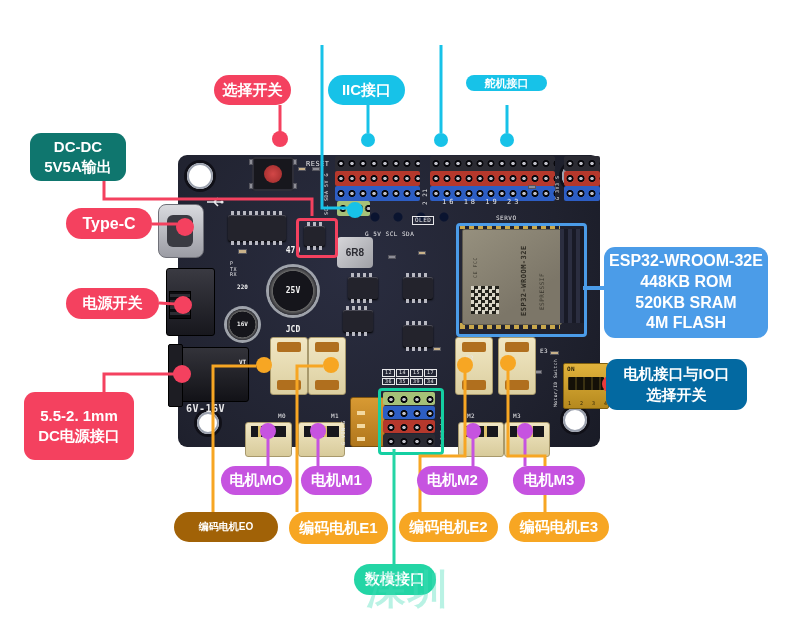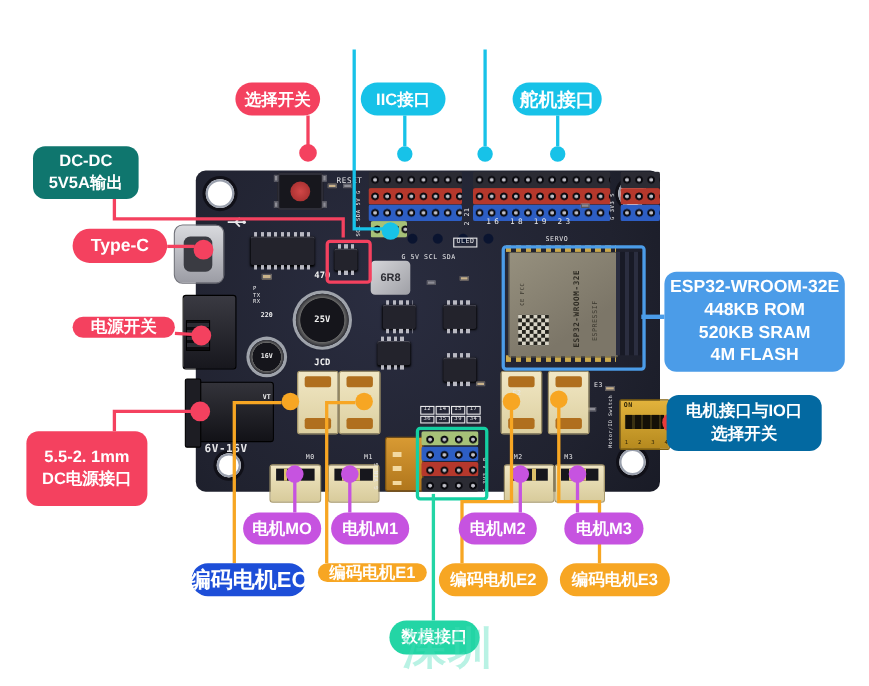--- a/index.html
+++ b/index.html
@@ -282,28 +282,28 @@
       <circle cx="331" cy="365" r="8"></circle>
       <circle cx="465" cy="365" r="8"></circle>
       <circle cx="508" cy="363" r="8"></circle>
     </g>
 
     <path d="M394,564 L394,449" stroke="#23d5a5" stroke-width="3" fill="none"></path>
   </svg>
 
   <div class="pill" style="left:214px;top:75px;width:77px;height:30px;background:#f4415f;font-size:15px;">选择开关</div>
   <div class="pill" style="left:328px;top:75px;width:77px;height:30px;background:#17c2e8;font-size:15px;">IIC接口</div>
-  <div class="pill" style="left:466px;top:75px;width:81px;height:30px;background:#17c2e8;font-size:17px;">舵机接口</div>
+  <div class="pill" style="left:466px;top:75px;width:81px;height:16px;background:#17c2e8;font-size:11px;">舵机接口</div>
 
   <div class="pill box" style="left:30px;top:133px;width:96px;height:48px;background:#0f766e;font-size:15px;line-height:1.35;">
     <div>DC-DC</div>
     <div>5V5A输出</div>
   </div>
   <div class="pill" style="left:66px;top:208px;width:86px;height:31px;background:#f4415f;font-size:16px;">Type-C</div>
-  <div class="pill" style="left:66px;top:288px;width:93px;height:19px;background:#f4415f;font-size:15px;">电源开关</div>
+  <div class="pill" style="left:66px;top:288px;width:93px;height:31px;background:#f4415f;font-size:15px;">电源开关</div>
   <div class="pill box" style="left:24px;top:392px;width:110px;height:68px;background:#f4415f;font-size:15px;line-height:1.35;">
     <div>5.5-2. 1mm</div>
     <div>DC电源接口</div>
   </div>
 
   <div class="pill box" style="left:604px;top:247px;width:164px;height:91px;background:#4b9ce8;font-size:16px;line-height:1.3;">
     <div>ESP32-WROOM-32E</div>
     <div>448KB ROM</div>
     <div>520KB SRAM</div>
     <div>4M FLASH</div>
@@ -311,21 +311,21 @@
   <div class="pill box" style="left:606px;top:359px;width:141px;height:51px;background:#0369a1;font-size:15px;line-height:1.35;">
     <div>电机接口与IO口</div>
     <div>选择开关</div>
   </div>
 
   <div class="pill" style="left:221px;top:466px;width:71px;height:29px;background:#c653e0;font-size:15px;">电机MO</div>
   <div class="pill" style="left:301px;top:466px;width:71px;height:29px;background:#c653e0;font-size:15px;">电机M1</div>
   <div class="pill" style="left:417px;top:466px;width:71px;height:29px;background:#c653e0;font-size:15px;">电机M2</div>
   <div class="pill" style="left:513px;top:466px;width:72px;height:29px;background:#c653e0;font-size:15px;">电机M3</div>
 
-  <div class="pill" style="left:174px;top:512px;width:104px;height:30px;background:#1d4ed8;font-size:20px;">编码电机EO</div>
-  <div class="pill" style="left:289px;top:512px;width:99px;height:17px;background:#f7a623;font-size:15px;">编码电机E1</div>
+  <div class="pill" style="left:174px;top:512px;width:104px;height:30px;background:#a16207;font-size:10px;">编码电机EO</div>
+  <div class="pill" style="left:289px;top:512px;width:99px;height:32px;background:#f7a623;font-size:15px;">编码电机E1</div>
   <div class="pill" style="left:399px;top:512px;width:99px;height:30px;background:#f7a623;font-size:15px;">编码电机E2</div>
   <div class="pill" style="left:509px;top:512px;width:100px;height:30px;background:#f7a623;font-size:15px;">编码电机E3</div>
 
   <div class="pill" style="left:354px;top:564px;width:82px;height:31px;background:#23d5a5;font-size:15px;">数模接口</div>
 
   <div id="watermark" style="left:366px;top:562px;">深圳</div>
 </div>
 
 </body></html>

